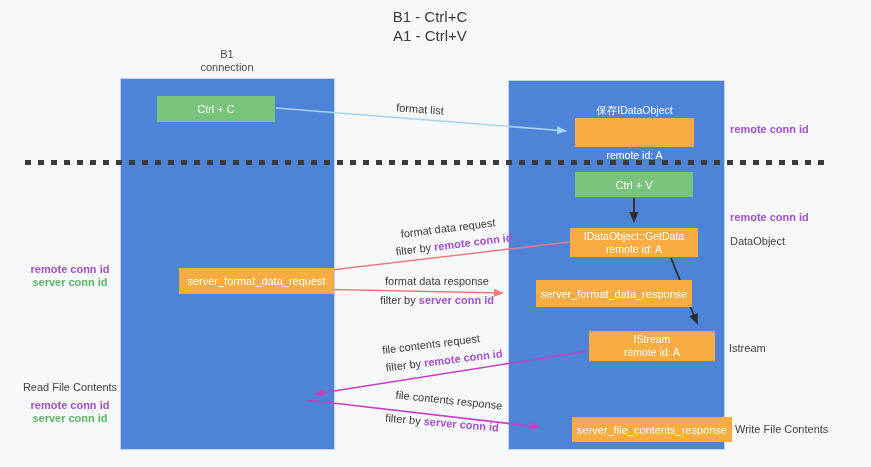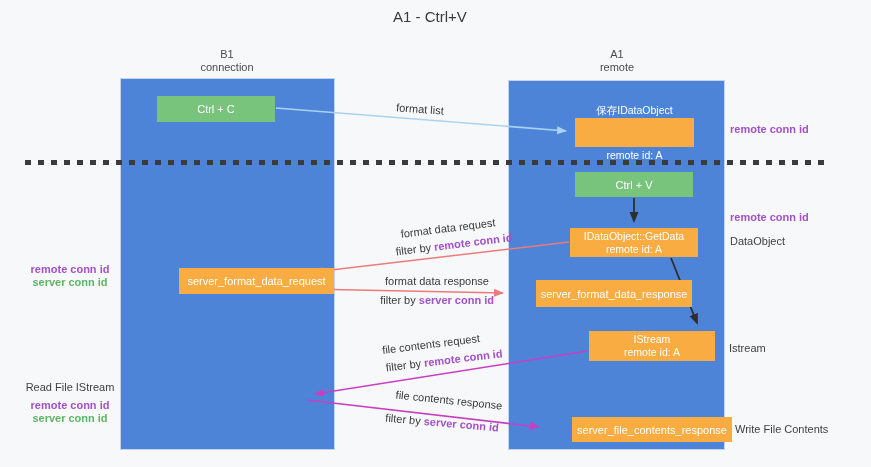--- a/index.html
+++ b/index.html
@@ -35,30 +35,27 @@
   .a-black{stroke:#2e2e2e;stroke-width:1.8;fill:none;}
   .a-salmon{stroke:#ec7b7d;stroke-width:1.5;fill:none;}
   .a-magenta{stroke:#c93fc4;stroke-width:1.5;fill:none;}
 </style>
 </head>
 <body>
 
 <div class="canvas">
 
   <div class="abs title">
+    <div>B1 - Ctrl+C</div>
     <div>A1 - Ctrl+V</div>
   </div>
 
   <div class="abs lane-head" style="left:147px;">
     <div>B1</div>
     <div>connection</div>
-  </div>
-  <div class="abs lane-head" style="left:537px;">
-    <div>A1</div>
-    <div>remote</div>
   </div>
 
   <div class="abs lane lane-left"></div>
   <div class="abs lane lane-right"></div>
 
   <div class="abs dashline"></div>
 
   <svg class="overlay" width="871" height="467" viewBox="0 0 871 467">
     <defs>
       <marker id="mblue" markerWidth="11" markerHeight="9" refX="9" refY="4" orient="auto" markerUnits="userSpaceOnUse">
@@ -112,21 +109,21 @@
   <div class="abs side-label purple" style="left:730px;top:123px;">remote conn id</div>
   <div class="abs side-label purple" style="left:730px;top:211px;">remote conn id</div>
   <div class="abs side-label dark" style="left:730px;top:235px;">DataObject</div>
   <div class="abs side-label dark" style="left:729px;top:342px;">Istream</div>
   <div class="abs side-label dark" style="left:735px;top:423px;">Write File Contents</div>
 
   <div class="abs pairblock" style="top:263px;">
     <div class="purple">remote conn id</div>
     <div class="greentx">server conn id</div>
   </div>
-  <div class="abs pairblock dark" style="top:381px;font-weight:normal;">Read File IStream</div>
+  <div class="abs pairblock dark" style="top:381px;font-weight:normal;">Read File Contents</div>
   <div class="abs pairblock" style="top:399px;">
     <div class="purple">remote conn id</div>
     <div class="greentx">server conn id</div>
   </div>
 
   <div class="abs edge-label rpos4" style="left:420px;top:109px;">format list</div>
 
   <div class="abs edge-label rneg" style="left:448px;top:228px;">format data request</div>
   <div class="abs edge-label rneg" style="left:448px;top:245px;">
     <span>filter by </span><span class="purple">remote conn id</span>

